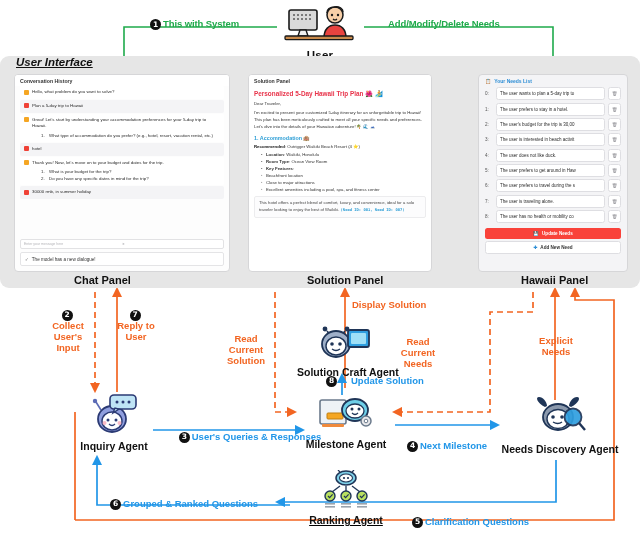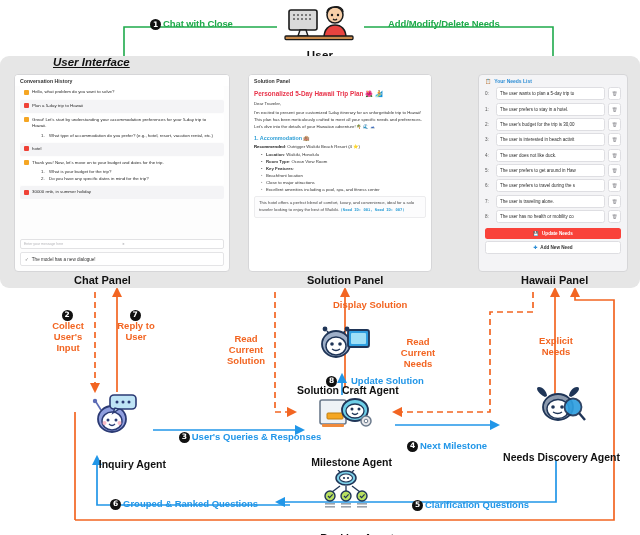--- a/index.html
+++ b/index.html
@@ -25,21 +25,21 @@
     font-family:"DejaVu Sans", sans-serif;
   }
 
   
   .ui-band{
     position:absolute;left:0;top:56px;width:640px;height:232px;
     background:#e6e6e6;border-radius:9px;
   }
   .ui-title{
     position:absolute;left:16px;top:56px;font-size:11.5px;font-style:italic;
-    font-weight:bold;color:#111;text-decoration:underline;margin-left:37px;
+    font-weight:bold;color:#111;text-decoration:underline;
   }
 
   
   .panel{
     position:absolute;background:#ffffff;border:1px solid #d6d6d8;border-radius:4px;
     overflow:hidden;
   }
   .panel-head{
     font-size:5.2px;font-weight:bold;color:#333;padding:3px 5px 2px 5px;
     background:#fff;
@@ -122,21 +122,21 @@
     display:flex;align-items:center;justify-content:center;gap:3px;
     color:#333;font-size:4.6px;font-weight:bold;
   }
   .plus{color:#2f8fd6;font-weight:bold;}
 
   
   .panel-cap{position:absolute;font-size:11px;font-weight:bold;color:#111;white-space:nowrap;}
 
   
   .agent{position:absolute;text-align:center;}
-  .agent-name{font-size:10.5px;font-weight:bold;color:#111;white-space:nowrap;margin-top:18px;text-align:right;}
+  .agent-name{font-size:10.5px;font-weight:bold;color:#111;white-space:nowrap;margin-top:0px;}
   .agent-art{margin:0 auto;}
 
   
   .flow-txt{position:absolute;font-size:9.5px;font-weight:bold;white-space:nowrap;line-height:1.15;}
   .or{color:#f26522;}
   .bl{color:#2196e8;}
   .ctr{text-align:center;}
 
   svg.layer{position:absolute;left:0;top:0;width:640px;height:535px;pointer-events:none;}
 </style>
@@ -206,21 +206,21 @@
       <circle cx="49" cy="13" r="1.2" fill="#1a1a1a"></circle>
       <circle cx="55" cy="13" r="1.2" fill="#1a1a1a"></circle>
       <path d="M50,17 q2,2 4,0" stroke="#1a1a1a" stroke-width="1.1" fill="none"></path>
 
       <rect x="2" y="34" width="68" height="3.6" rx="1" fill="#c98a4b" stroke="#1a1a1a" stroke-width="1.3"></rect>
     </svg>
     <div class="user-label">User</div>
   </div>
 
   <div class="green-txt" style="left:150px;top:18px;">
-    <span class="step-badge">1</span><span>Chat with Close</span>
+    <span class="step-badge">1</span><span>This with System</span>
   </div>
   <div class="green-txt" style="left:388px;top:18px;">Add/Modify/Delete Needs</div>
 
   <div class="ui-band"></div>
   <div class="ui-title">User Interface</div>
 
   <div class="panel" id="chat-panel">
     <div class="panel-head">Conversation History</div>
     <div class="panel-body">
 
@@ -452,21 +452,21 @@
       <rect x="7" y="33" width="10" height="1.6" fill="#9aa3ad"></rect>
         <rect x="7" y="36" width="10" height="1.6" fill="#9aa3ad"></rect>
       <rect x="23" y="33" width="10" height="1.6" fill="#9aa3ad"></rect>
         <rect x="23" y="36" width="10" height="1.6" fill="#9aa3ad"></rect>
       <rect x="39" y="33" width="10" height="1.6" fill="#9aa3ad"></rect>
         <rect x="39" y="36" width="10" height="1.6" fill="#9aa3ad"></rect>
     </svg>
     <div class="agent-name">Ranking Agent</div>
   </div>
 
-  <div class="agent" style="left:500px;top:385px;width:120px;">
+  <div class="agent" style="left:500px;top:395px;width:120px;">
     <svg class="agent-art" width="54" height="44" viewBox="0 0 54 44">
       <path d="M12,12 C4,8 2,2 6,2 c4,0 8,5 8,9 z" fill="#1f3557"></path>
       <path d="M38,12 C46,8 48,2 44,2 c-4,0 -8,5 -8,9 z" fill="#1f3557"></path>
       <ellipse cx="25" cy="22" rx="15" ry="13" fill="#8b99ad" stroke="#1f3557" stroke-width="1.8"></ellipse>
       <ellipse cx="25" cy="24" rx="11" ry="9.5" fill="#ffffff" stroke="#1f3557" stroke-width="1.4"></ellipse>
       <circle cx="20" cy="22" r="1.8" fill="#1f3557"></circle>
       <circle cx="29" cy="22" r="1.8" fill="#1f3557"></circle>
       <path d="M20,27 q5,3 9,0" stroke="#1f3557" stroke-width="1.3" fill="none"></path>
       <circle cx="40" cy="22" r="8.5" fill="#2f9fe0" stroke="#1f3557" stroke-width="1.8" opacity="0.92"></circle>
       <line x1="46" y1="28" x2="52" y2="35" stroke="#1f3557" stroke-width="2.4"></line>
@@ -479,39 +479,39 @@
     <div>Collect<br>User's<br>Input</div>
   </div>
 
   <div class="flow-txt or ctr" style="left:105px;top:310px;width:62px;">
     <div><span class="step-badge">7</span></div>
     <div>Reply to<br>User</div>
   </div>
 
   <div class="flow-txt or ctr" style="left:218px;top:334px;width:56px;">Read<br>Current<br>Solution</div>
 
-  <div class="flow-txt or" style="left:333px;top:300px;">Display Solution</div>
+  <div class="flow-txt or" style="left:352px;top:300px;">Display Solution</div>
 
   <div class="flow-txt or ctr" style="left:387px;top:337px;width:62px;">Read<br>Current<br>Needs</div>
 
   <div class="flow-txt or ctr" style="left:526px;top:336px;width:60px;">Explicit<br>Needs</div>
 
   <div class="flow-txt bl ctr" style="left:172px;top:432px;width:156px;">
     <span class="step-badge">3</span><span>User's Queries &amp; Responses</span>
   </div>
 
   <div class="flow-txt bl" style="left:326px;top:376px;">
     <span class="step-badge">8</span><span style="margin-left:12px;">Update Solution</span>
   </div>
 
   <div class="flow-txt bl" style="left:407px;top:441px;">
     <span class="step-badge">4</span><span>Next Milestone</span>
   </div>
 
-  <div class="flow-txt bl" style="left:412px;top:500px;">
+  <div class="flow-txt bl" style="left:412px;top:517px;">
     <span class="step-badge">5</span><span>Clarification Questions</span>
   </div>
 
   <div class="flow-txt bl" style="left:110px;top:499px;">
     <span class="step-badge">6</span><span>Grouped &amp; Ranked Questions</span>
   </div>
 
 
 </div>
 

